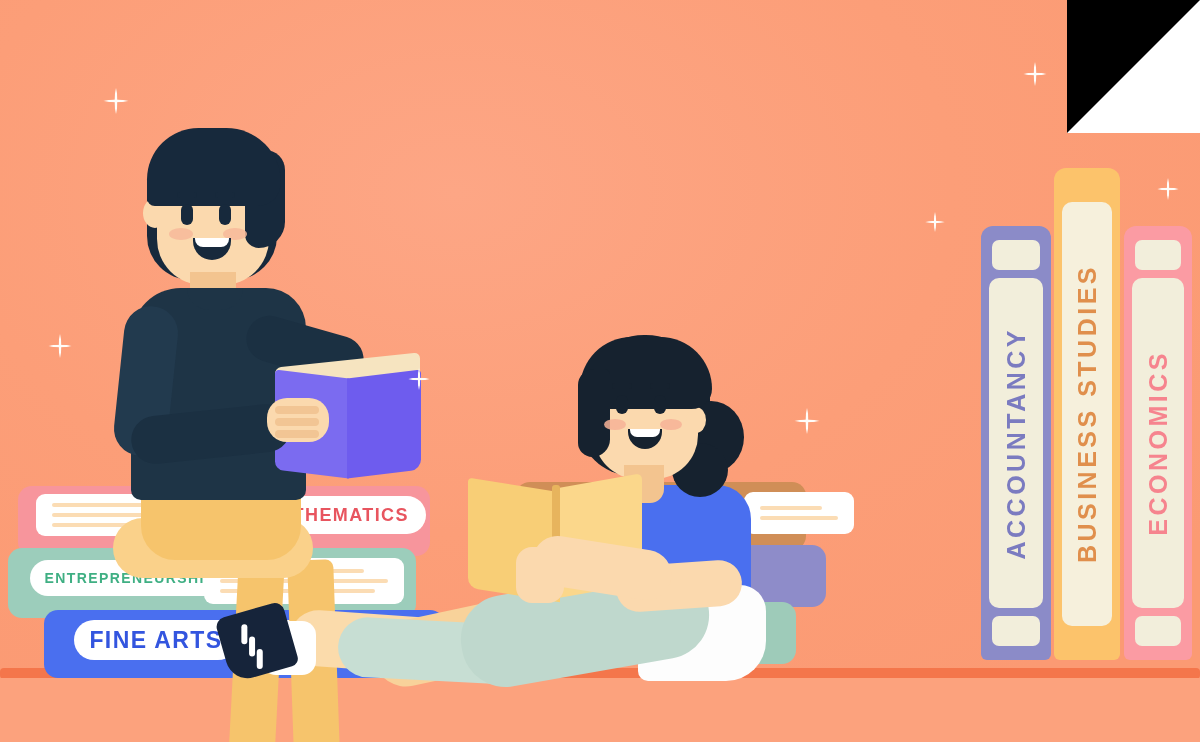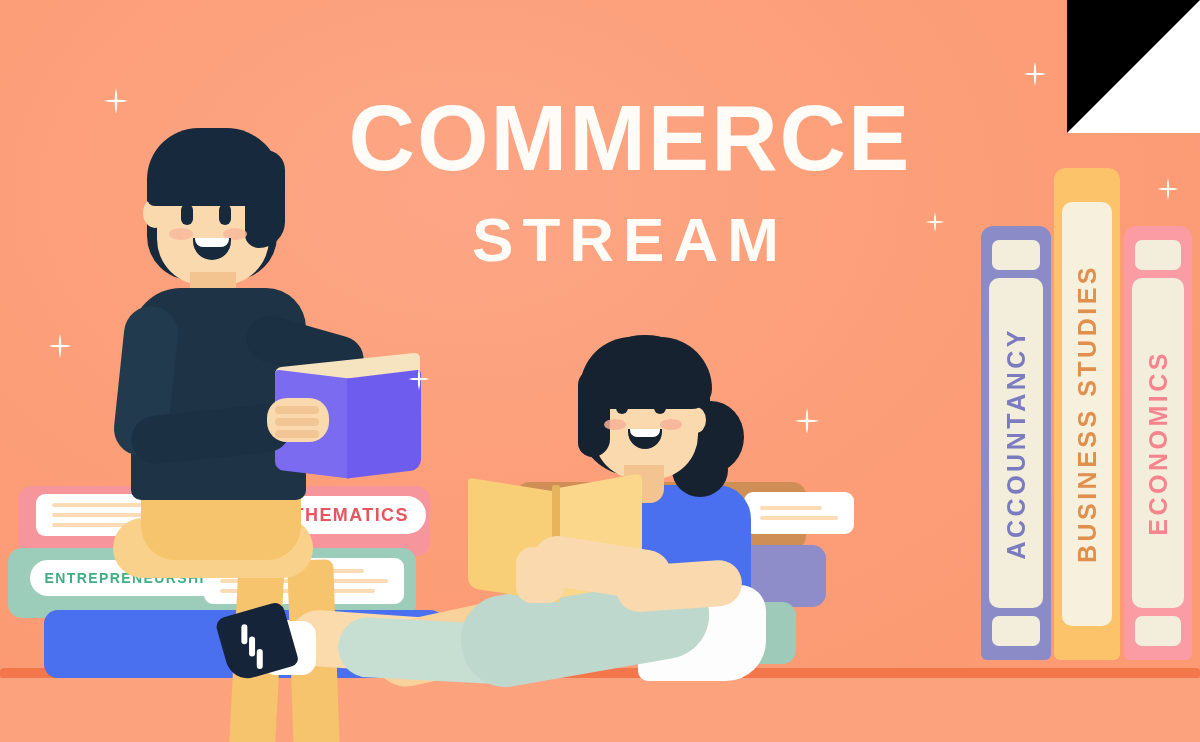--- a/index.html
+++ b/index.html
@@ -158,24 +158,20 @@
   #female .book .spine { position:absolute; left:84px; top:10px; width:8px; height:104px; background:#E7B45D; border-radius:3px; }
 </style>
 </head>
 <body>
 
 <div id="stage">
 
   <div class="floor-line"></div>
   <div class="floor-body"></div>
 
-  <div class="title-wrap">
-    <div class="title-main">COMMERCE</div>
-    <div class="title-sub">STREAM</div>
-  </div>
 
   <div class="hbook" style="left:18px; top:486px; width:412px; height:70px; background:#F7959C;">
     <div class="pages" style="left:18px; top:8px; width:200px; height:42px;">
       <div class="ln" style="width:88%"></div>
         <div class="ln" style="width:100%"></div>
         <div class="ln" style="width:94%"></div>
     </div>
     <div class="lbl" style="left:228px; top:10px; width:180px; height:38px; color:#E8555F; font-size:18px;">
       <span>MATHEMATICS</span>
     </div>
@@ -186,20 +182,23 @@
       <span>ENTREPRENEURSHIP</span>
     </div>
     <div class="pages" style="left:196px; top:10px; width:200px; height:46px;">
       <div class="ln" style="width:86%"></div>
         <div class="ln" style="width:100%"></div>
         <div class="ln" style="width:92%"></div>
     </div>
   </div>
 
   <div class="hbook" style="left:44px; top:610px; width:400px; height:68px; background:#4A6FEF;">
+    <div class="lbl" style="left:30px; top:10px; width:164px; height:40px; color:#3355DF; font-size:23px;">
+      <span>FINE ARTS</span>
+    </div>
     <div class="pages" style="left:206px; top:10px; width:186px; height:44px;">
       <div class="ln" style="width:86%"></div>
         <div class="ln" style="width:100%"></div>
         <div class="ln" style="width:92%"></div>
     </div>
   </div>
 
   <div class="hbook" style="left:516px; top:482px; width:290px; height:68px; background:#D08E57;">
     <div class="lbl" style="left:18px; top:12px; width:206px; height:36px; color:#D1743A; font-size:15px;">
       <span>PHYSICAL EDUCATION</span>

